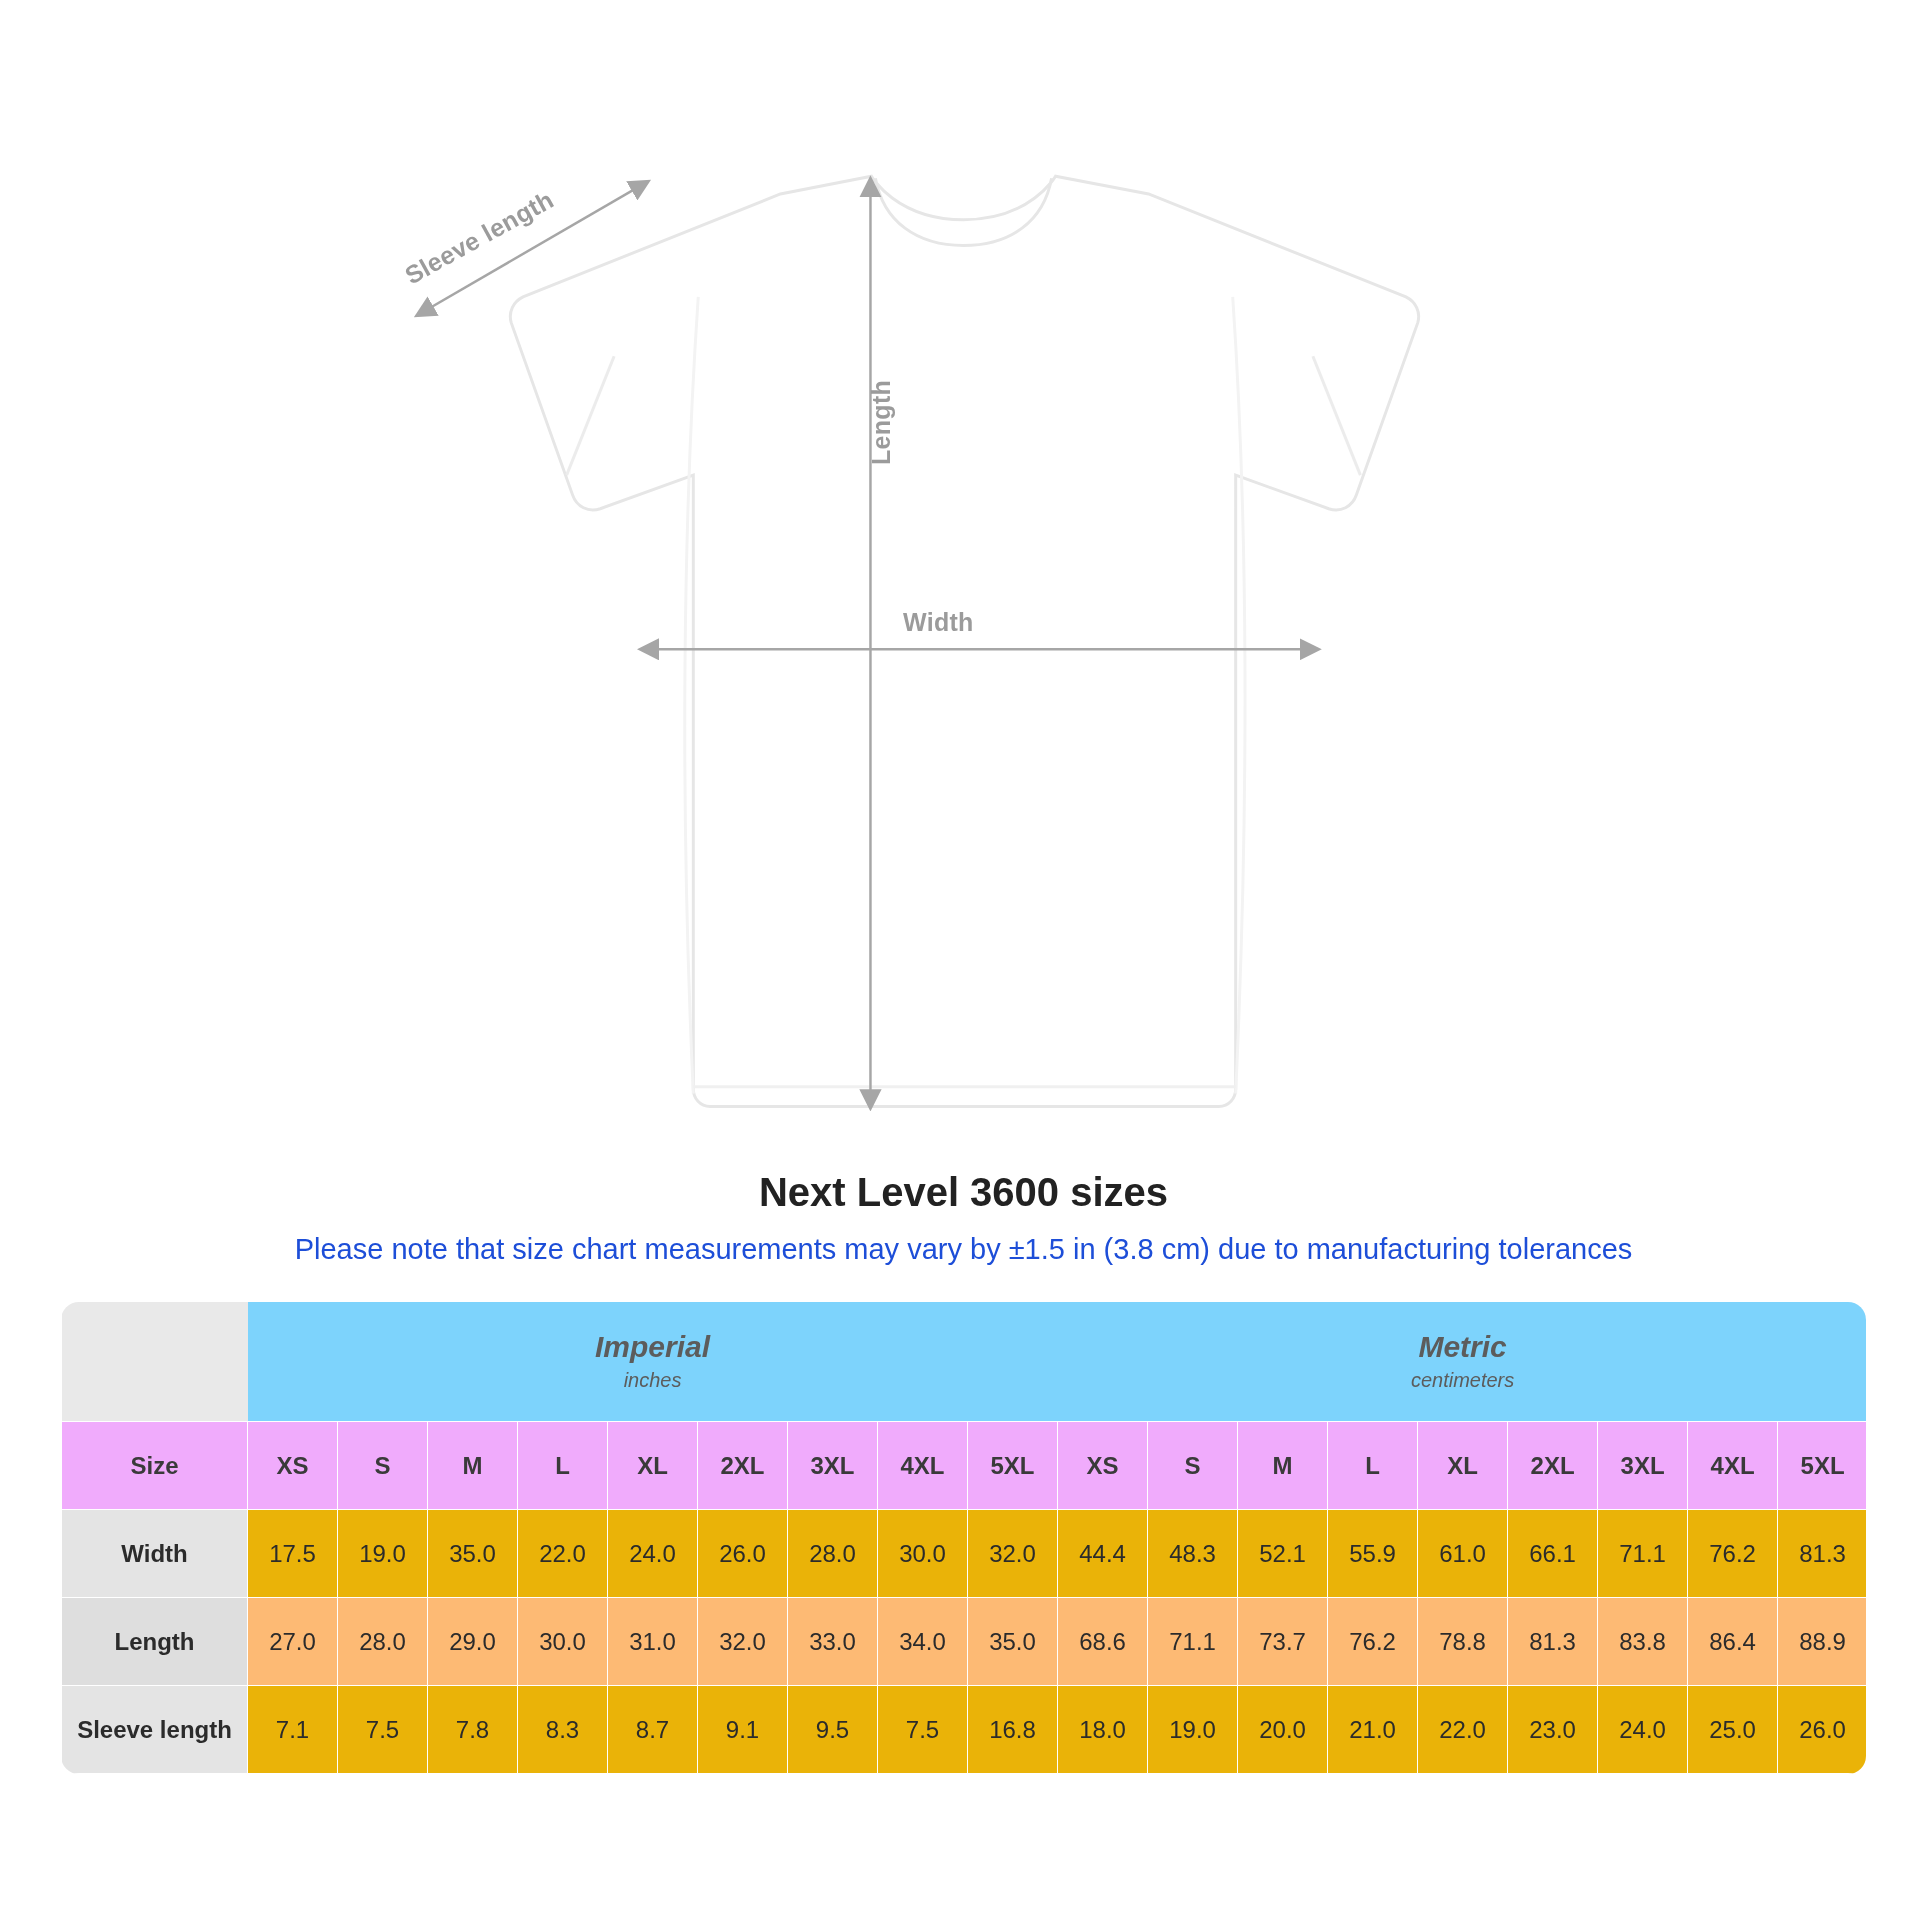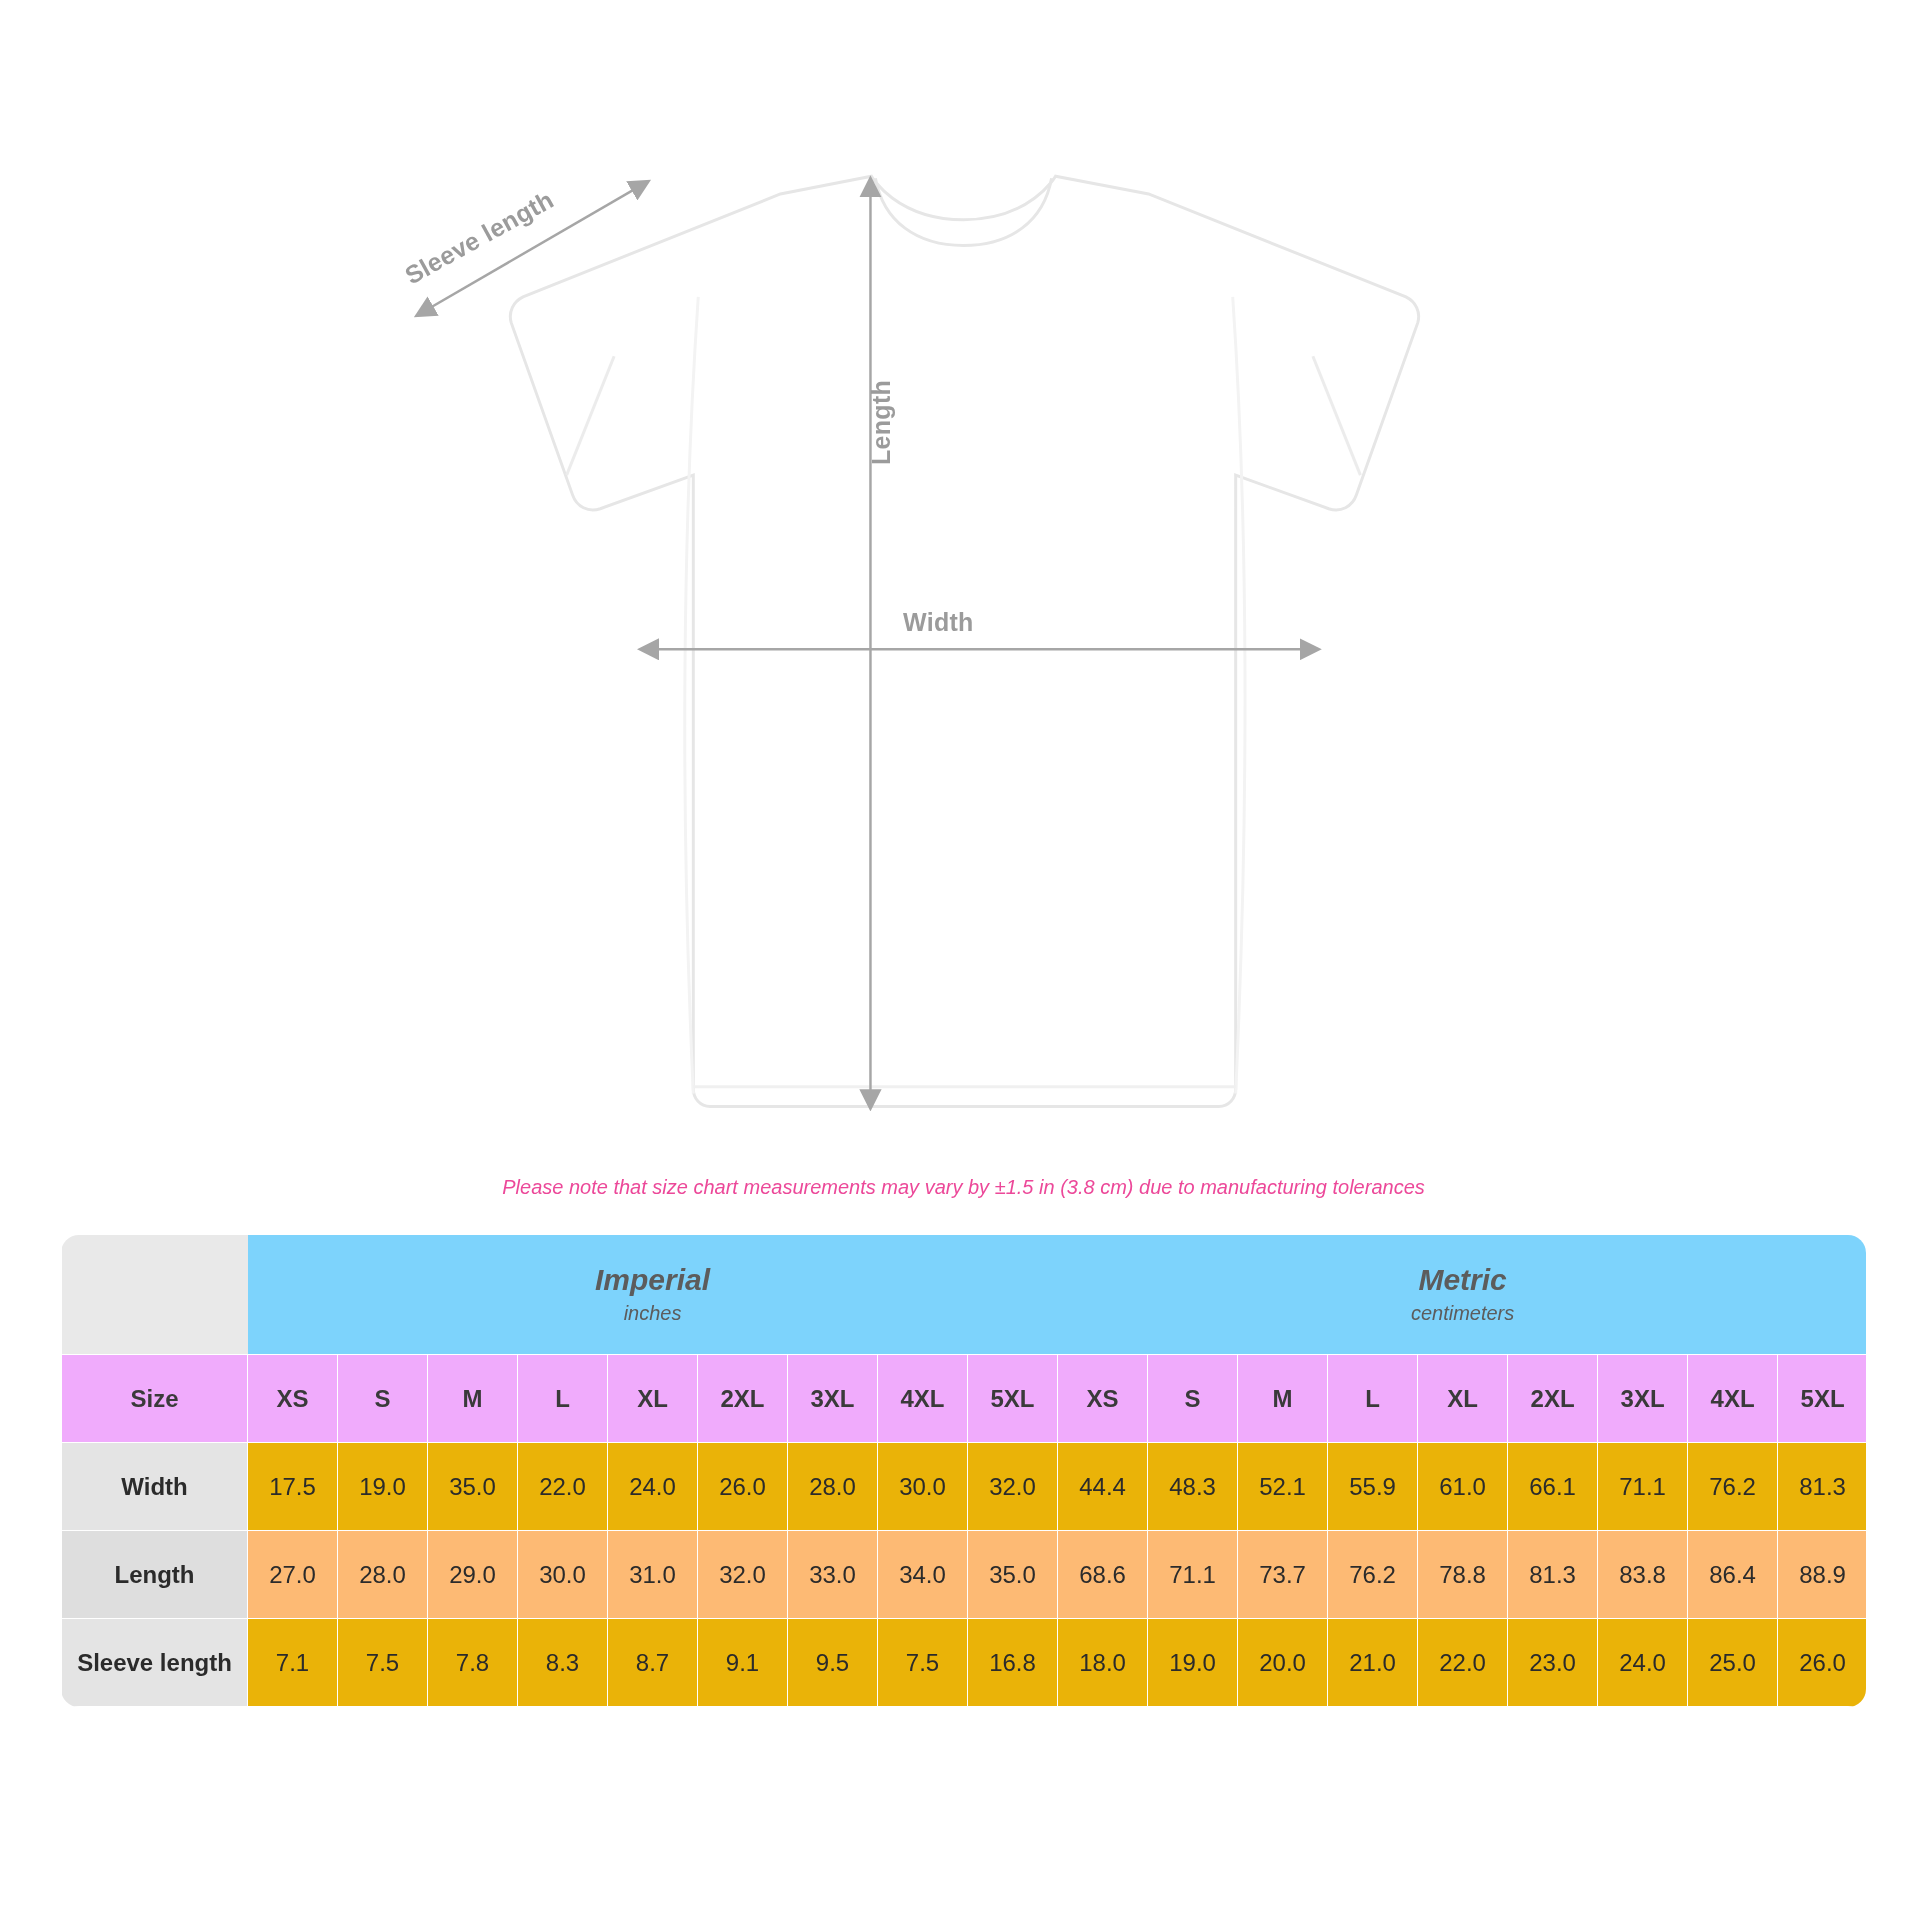--- a/index.html
+++ b/index.html
@@ -54,23 +54,22 @@
     text-align: center;
     margin-top: 12px;
   }
   .chart-title {
     font-size: 40px;
     font-weight: bold;
     color: #222222;
     margin: 0;
   }
   .chart-note {
-    font-size: 20px;
-    font-style: italic;
-    color: #ec4899;
+    font-size: 29px;
+    color: #1d4ed8;
     margin: 18px 0 0 0;
   }
 
   
   .table-wrap {
     margin: 36px 61px 0 61px;
     border-radius: 18px;
     overflow: hidden;
   }
   table.size-table {
@@ -191,20 +190,21 @@
       <line x1="422" y1="318" x2="653" y2="184" stroke="#a6a6a6" stroke-width="2.5" marker-start="url(#arrTail)" marker-end="url(#arrHead)"></line>
     </g>
   </svg>
 
   <div class="dim-label sleeve-label">Sleeve length</div>
   <div class="dim-label length-label">Length</div>
   <div class="dim-label width-label">Width</div>
 </div>
 
 <div class="title-block">
+  <h1 class="chart-title">Next Level 3600 sizes</h1>
   <p class="chart-note">Please note that size chart measurements may vary by ±1.5 in (3.8 cm) due to manufacturing tolerances</p>
 </div>
 
 <div class="table-wrap">
   <table class="size-table">
     <colgroup>
       <col class="col-label">
       <col class="col-val">
         <col class="col-val">
         <col class="col-val">

